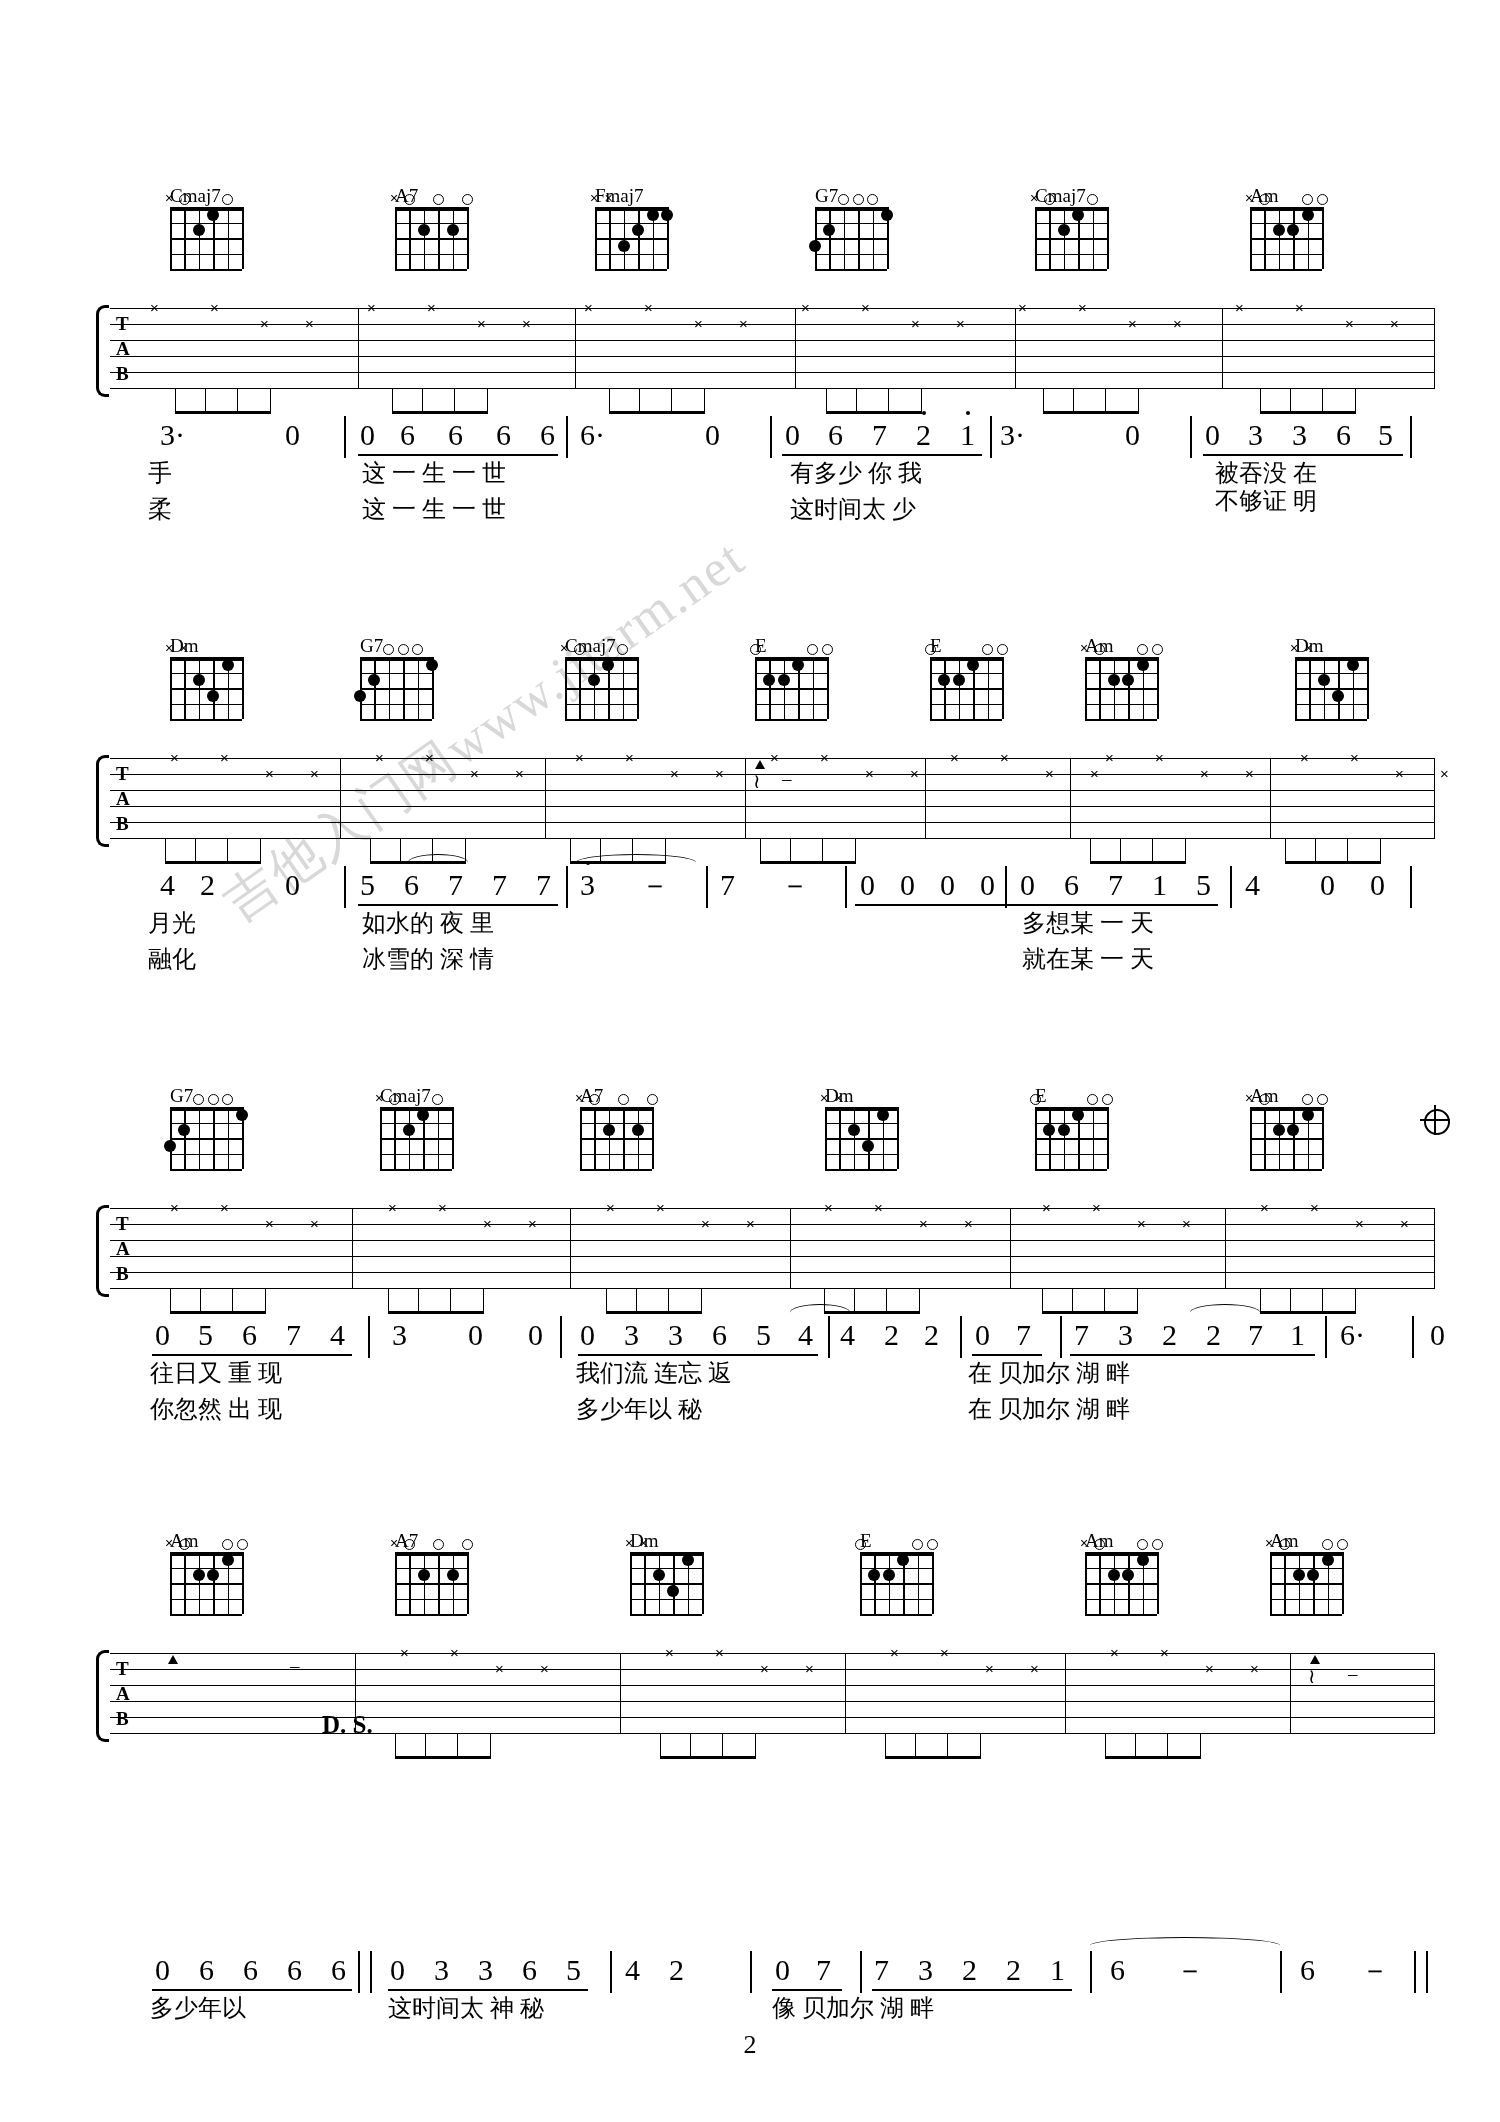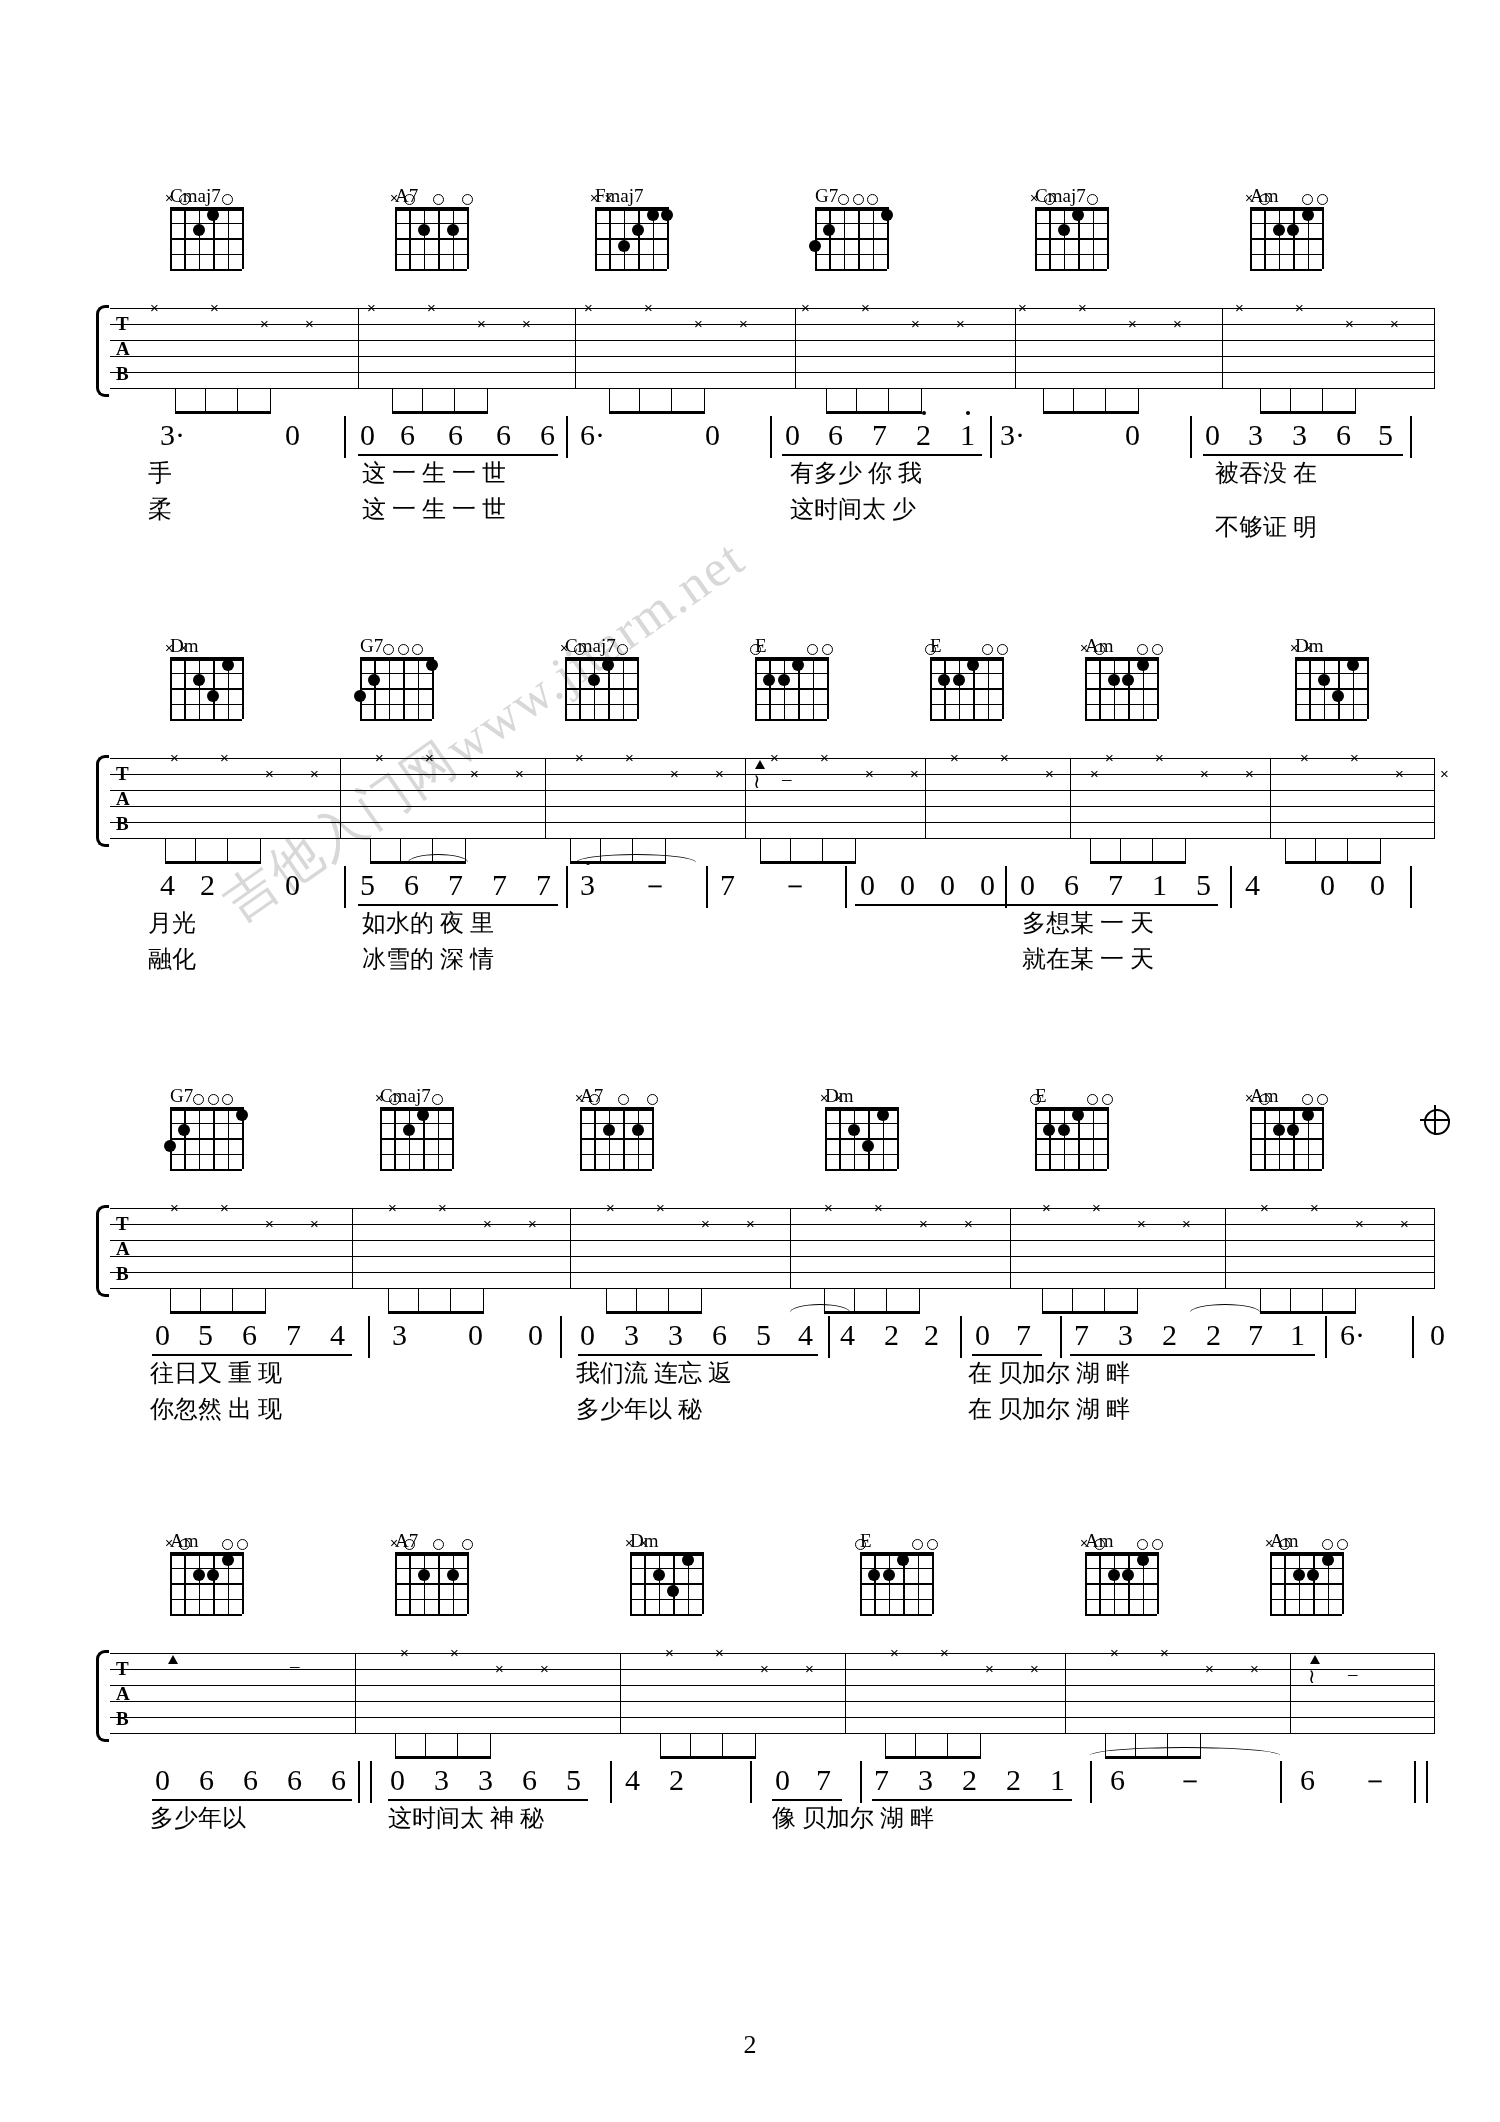--- a/index.html
+++ b/index.html
@@ -301,21 +301,21 @@
         <div class="vbar" style="left:990px;top:14px;height:42px;"></div>
         <div class="vbar" style="left:1190px;top:14px;height:42px;"></div>
         <div class="vbar" style="left:1410px;top:14px;height:42px;"></div>
         <div class="lyric" style="left:148px;top:58px;">手</div>
         <div class="lyric" style="left:362px;top:58px;">这 一 生 一   世</div>
         <div class="lyric" style="left:790px;top:58px;">有多少 你   我</div>
         <div class="lyric" style="left:1215px;top:58px;">被吞没 在</div>
         <div class="lyric" style="left:148px;top:94px;">柔</div>
         <div class="lyric" style="left:362px;top:94px;">这 一 生 一   世</div>
         <div class="lyric" style="left:790px;top:94px;">这时间太   少</div>
-        <div class="lyric" style="left:1215px;top:112px;">不够证 明</div>
+        <div class="lyric" style="left:1215px;top:86px;">不够证 明</div>
       </div>
     </div>
 
   <div class="system" id="sys2" style="top:635px;">
       <div class="chords">
         <div class="chord" style="left:170px;">
           <div class="cname">Dm</div>
           <div class="grid">
             <div class="nut"></div>
             <div class="vline" style="left:0px;"></div>
@@ -1042,20 +1042,23 @@
         <div class="stem" style="left:1167px;top:98px;height:26px;"></div>
         <div class="stem" style="left:1200px;top:98px;height:26px;"></div>
         <div class="beam" style="left:1105px;top:120.5px;width:96.3px;"></div>
         <div class="arrowup" style="left:168px;top:19.6px;"></div>
         <div class="arrowup" style="left:1310px;top:19.6px;"></div>
         <div class="squig" style="left:1308px;top:32px;">≀</div>
         <div class="tabchar" style="left:290px;top:21.4px;font-weight:normal;">–</div>
         <div class="tabchar" style="left:1348px;top:29.4px;font-weight:normal;">–</div>
       </div>
       <div class="numline" style="position:relative;height:190px;">
+        <div class="dsmark" style="left:322px;top:-36px;position:absolute;">D. S.</div>
+      </div>
+      <div class="numline" style="position:relative;height:190px;">
         <div class="num" style="left:155px;top:18px;">0</div>
         <div class="num" style="left:199px;top:18px;">6</div>
         <div class="num" style="left:243px;top:18px;">6</div>
         <div class="num" style="left:287px;top:18px;">6</div>
         <div class="num" style="left:331px;top:18px;">6</div>
         <div class="num" style="left:390px;top:18px;">0</div>
         <div class="num" style="left:434px;top:18px;">3</div>
         <div class="num" style="left:478px;top:18px;">3</div>
         <div class="num" style="left:522px;top:18px;">6</div>
         <div class="num" style="left:566px;top:18px;">5</div>

